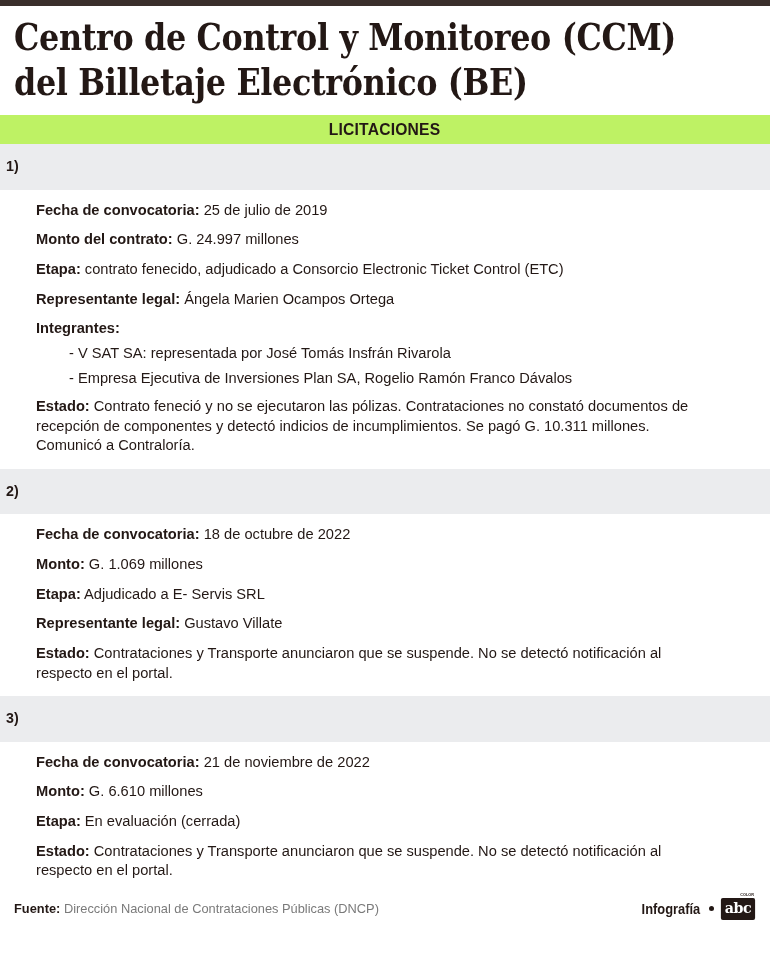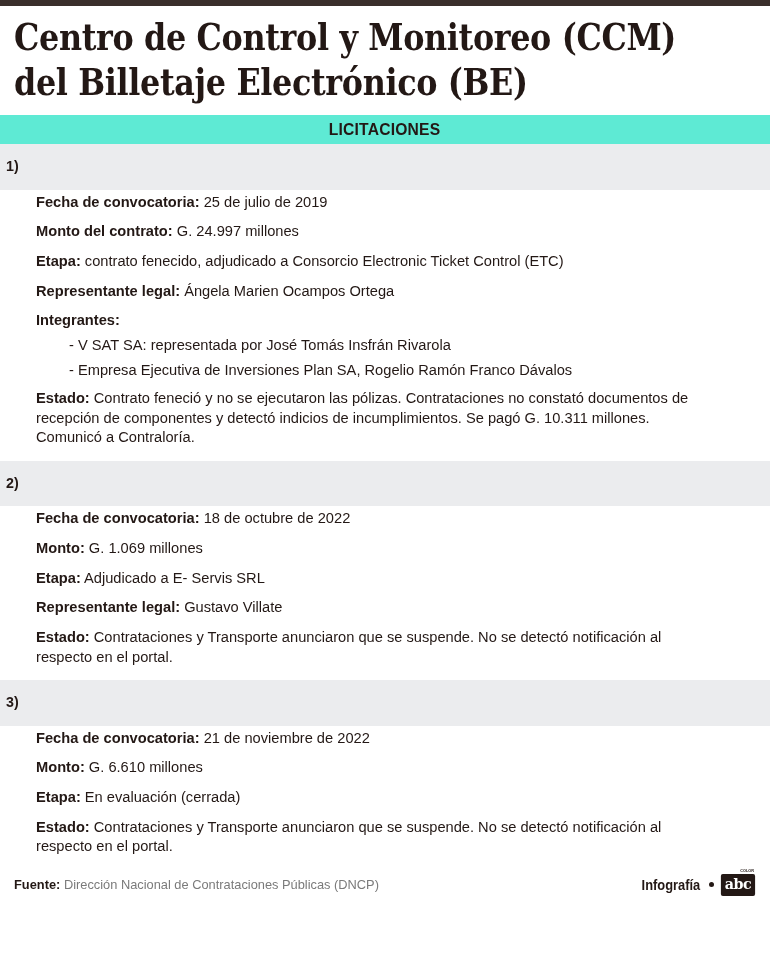--- a/index.html
+++ b/index.html
@@ -47,21 +47,21 @@
     letter-spacing: -0.4px;
     color: #231815;
     transform: scaleX(0.86);
     transform-origin: left top;
     white-space: nowrap;
   }
 
   
   .yellow-band {
     margin-top: 10px;
-    background: #5eead4;
+    background: #bef264;
     height: 29px;
     display: flex;
     align-items: center;
     justify-content: center;
     flex: 0 0 auto;
   }
   .yellow-band .label {
     font-family: "Liberation Sans", sans-serif;
     font-weight: 700;
     font-size: 17px;
@@ -106,21 +106,21 @@
     font-weight: 400;
     font-size: 15.5px;
     line-height: 1.5;
     color: #231815;
     margin-top: 3px;
     transform: scaleX(0.93);
     transform-origin: left top;
   }
 
   .sec-body {
-    padding: 2px 14px 14px 36px;
+    padding: 10px 14px 14px 36px;
   }
   .row {
     font-size: 15.5px;
     line-height: 1.33;
     color: #231815;
     margin-bottom: 9px;
     transform: scaleX(0.945);
     transform-origin: left top;
   }
   .row:last-child { margin-bottom: 0; }

